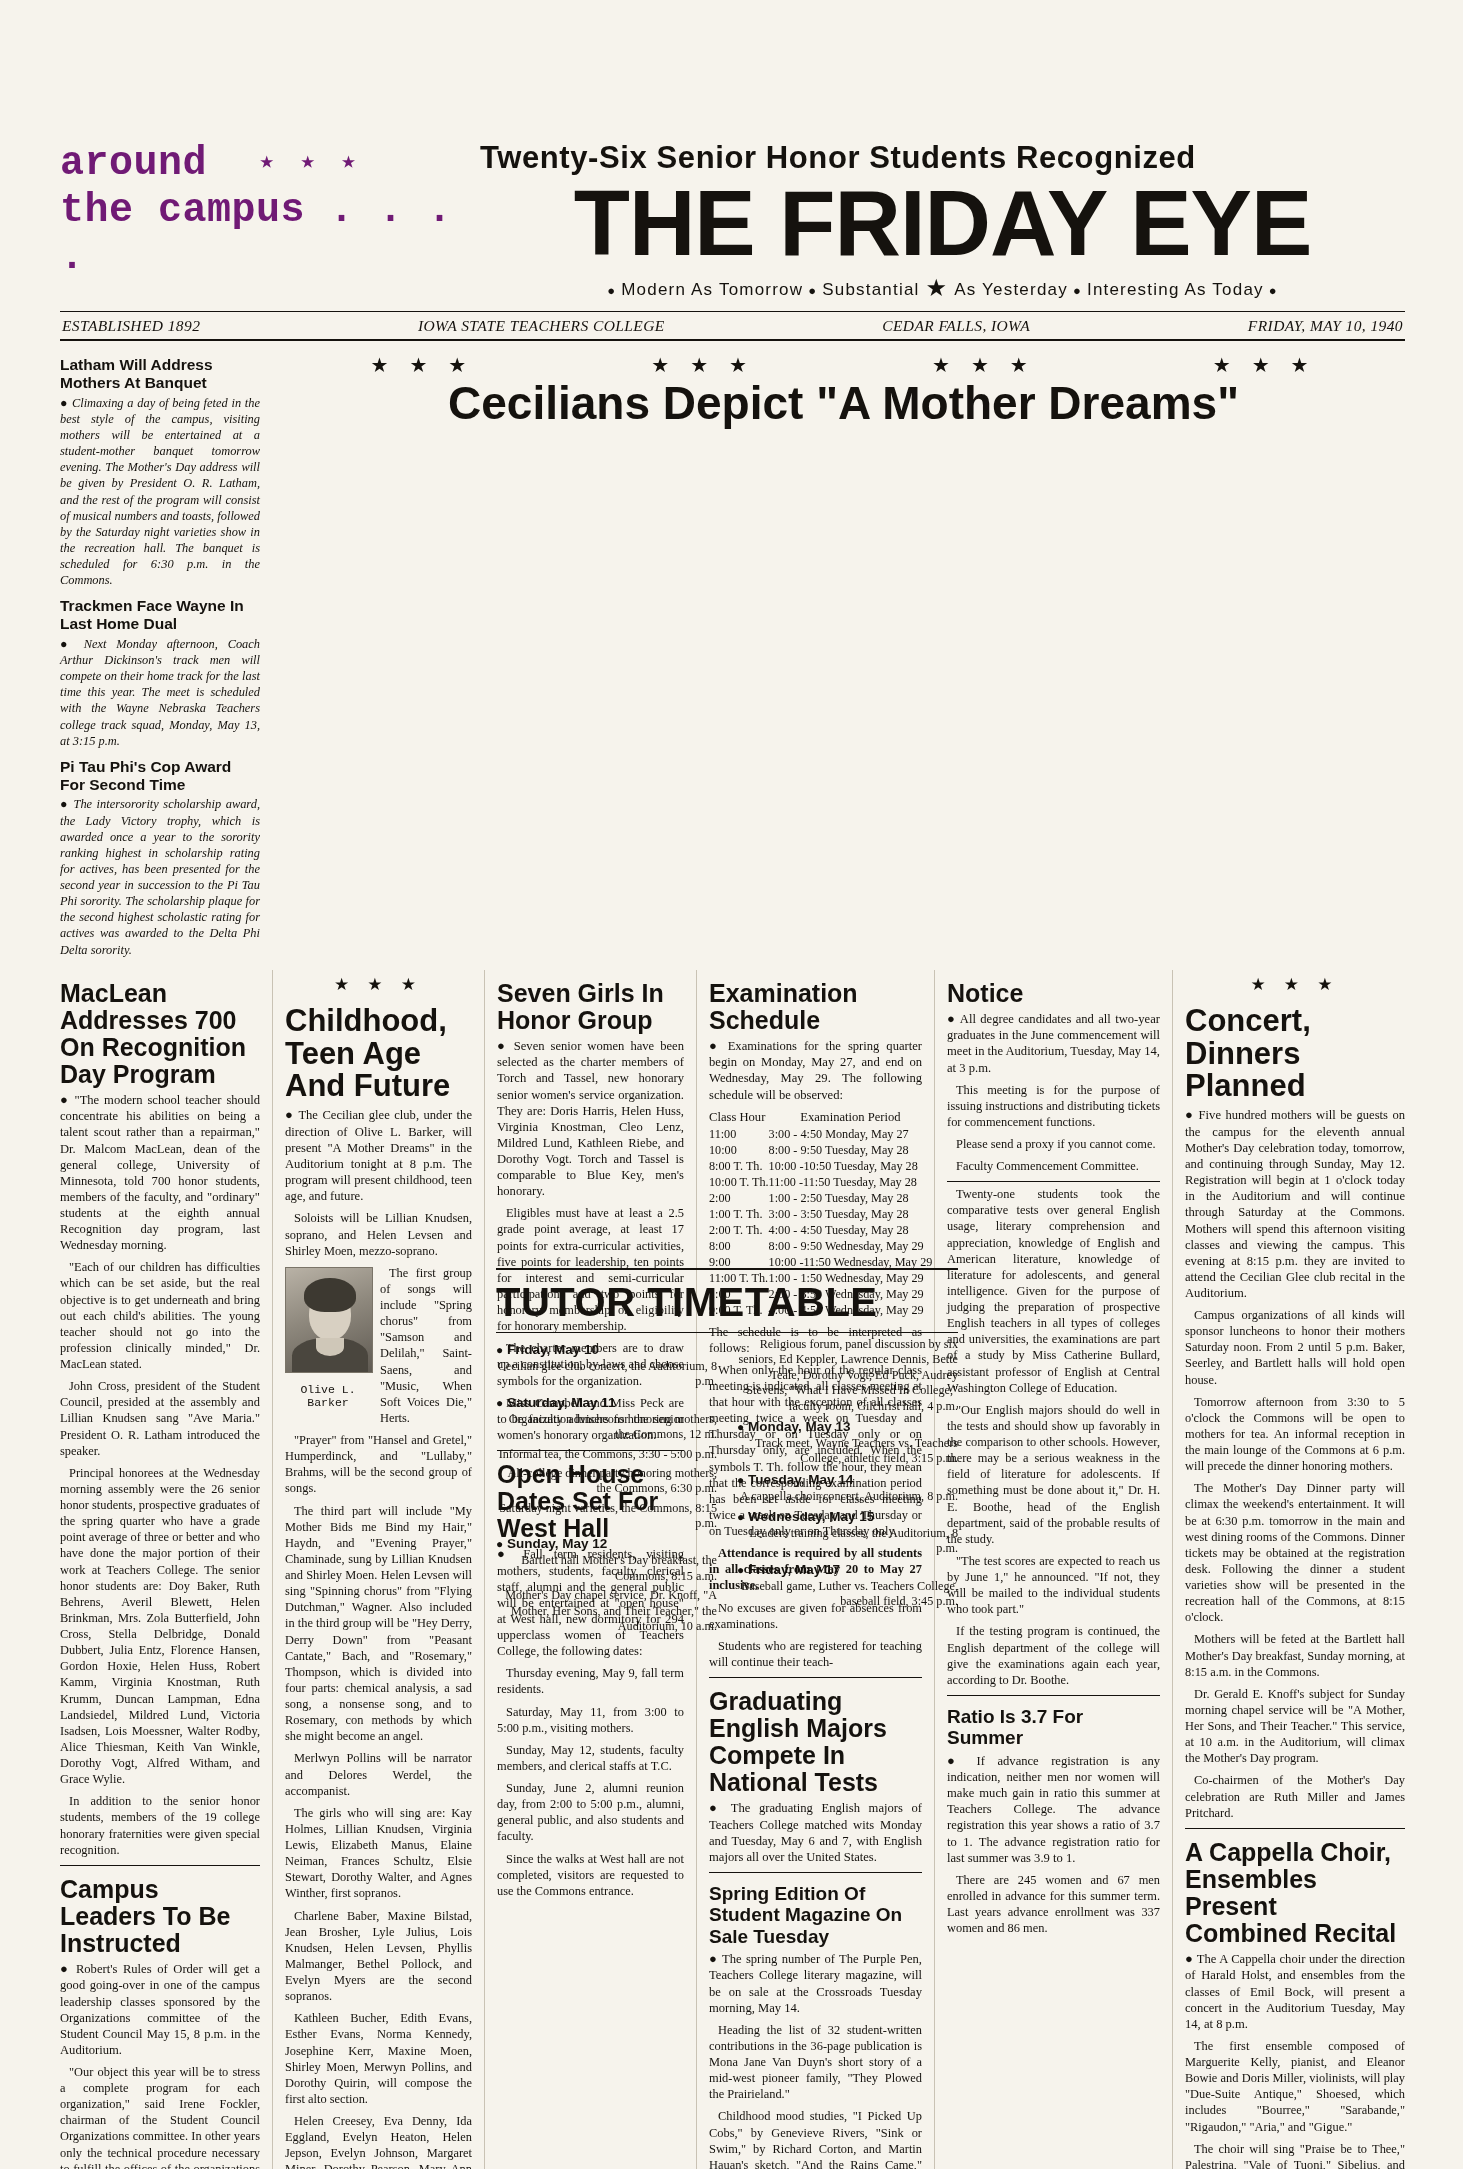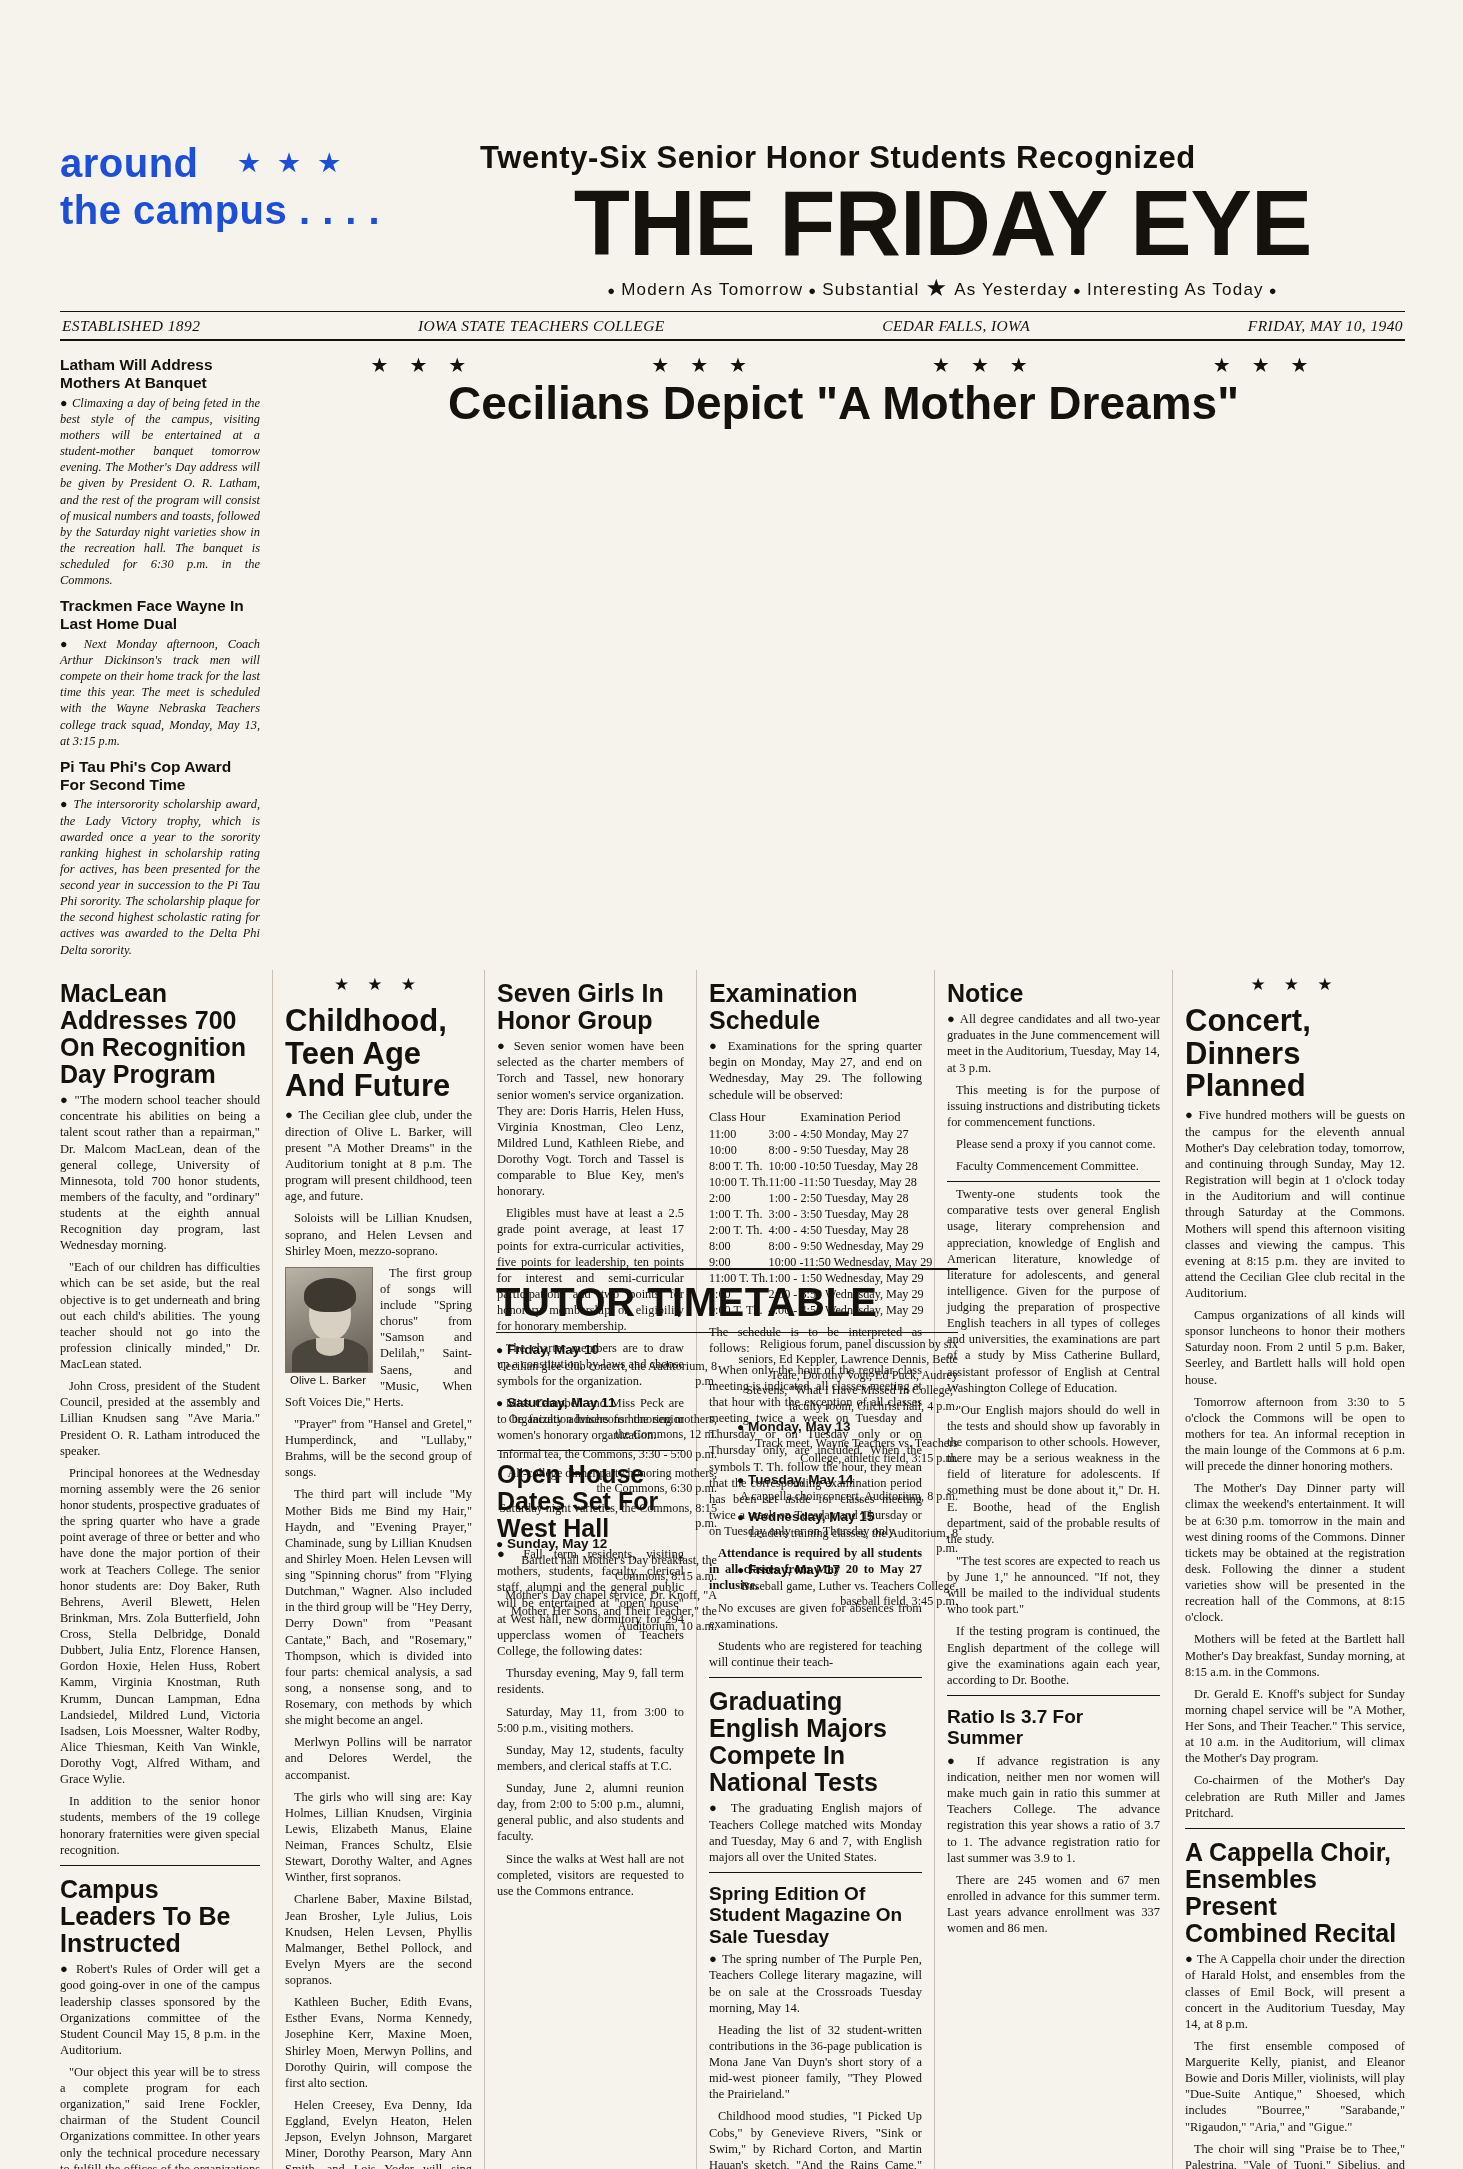--- a/index.html
+++ b/index.html
@@ -13,26 +13,26 @@
   }
   .page{position:relative;width:1463px;height:2169px;padding:0;box-sizing:border-box;}
   .inner{position:absolute;left:60px;top:140px;width:1345px;}
 
   
   .masthead{display:flex;align-items:flex-start;}
   .mast-left{width:420px;padding-right:18px;box-sizing:border-box;}
   .mast-right{flex:1;}
 
   .around{
-    font-family:Liberation Sans, sans-serif;
+    font-family:Liberation Mono, monospace;
     font-weight:600;
     font-size:40px;
     letter-spacing:.5px;
     line-height:1.18;
-    color:#1d4ed8;
+    color:#701a75;
   }
   .around .stars{font-size:24px;letter-spacing:6px;vertical-align:6px;margin-left:28px;}
 
   .honor-line{
     font-family:"Liberation Sans", sans-serif;
     font-weight:600;
     font-size:31px;
     letter-spacing:.6px;
     margin-bottom:2px;
     white-space:nowrap;
@@ -171,21 +171,21 @@
     background:#3d3931;
   }
   .portrait .shoulders{
     position:absolute;left:6px;top:70px;width:76px;height:40px;border-radius:44% 44% 0 0;
     background:#4a463e;
   }
   .portrait .collar{
     position:absolute;left:30px;top:70px;width:28px;height:18px;background:#cfc7b8;
     transform:rotate(0deg);border-radius:0 0 50% 50%;
   }
-  .cap{font-size:11.5px;text-align:center;width:86px;margin-top:1px;font-family:Liberation Sans, sans-serif;}
+  .cap{font-size:11.5px;text-align:center;width:86px;margin-top:10px;font-family:Liberation Mono, monospace;}
 
   .tiny-stars{text-align:center;font-size:17px;letter-spacing:7px;margin:4px 0 2px 0;}
   .clear{clear:both;}
 </style>
 </head>
 <body>
 
 <div class="page">
 <div class="inner">
 

